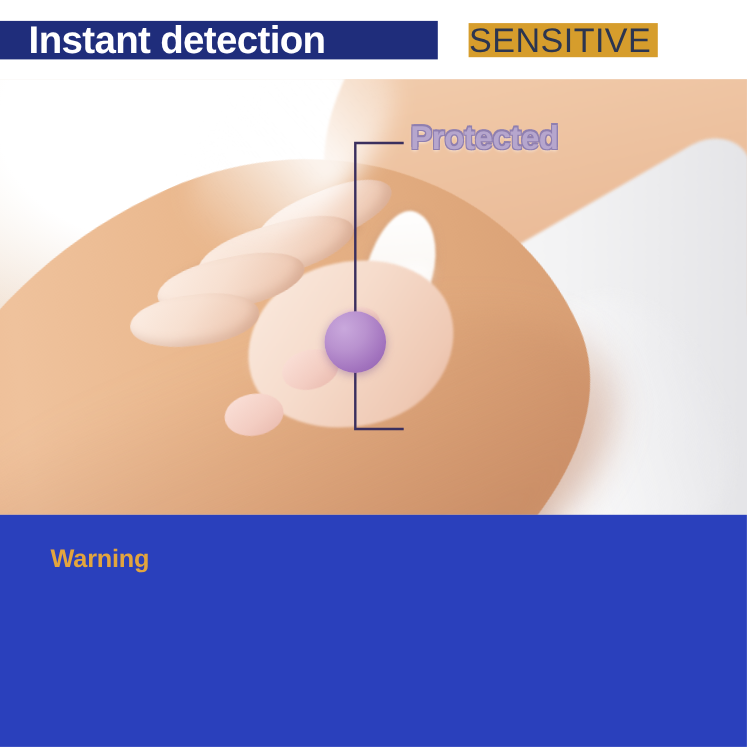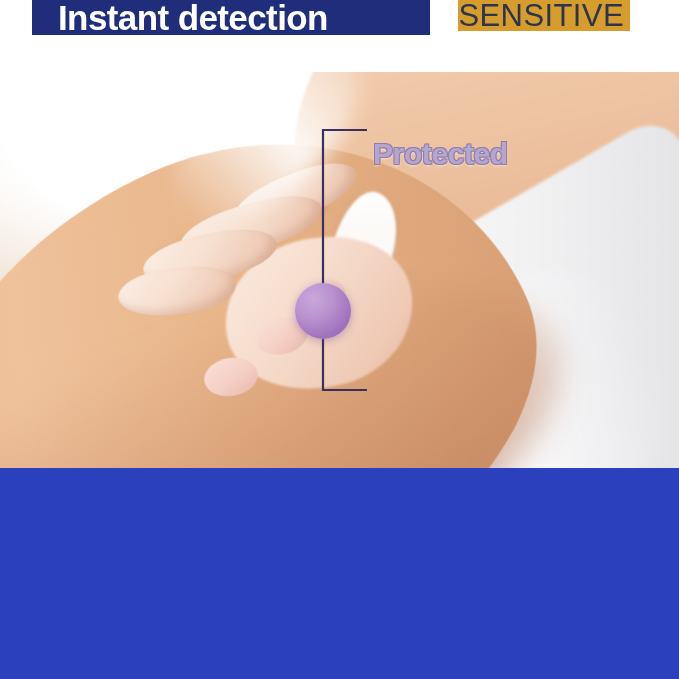--- a/index.html
+++ b/index.html
@@ -23,23 +23,22 @@
   }
 
   
   .header {
     position: absolute;
     left: 0;
     top: 0;
     width: 598px;
     height: 72px;
     display: flex;
-    align-items: flex-start;
+    align-items: center;
     z-index: 6;
-    padding-left: 32px;
   }
   .header-left {
     width: 432px;
     background: #1F2D7B;
     display: flex;
     align-items: center;
     padding-left: 26px;
     box-sizing: border-box;
   }
   .header-title {
@@ -274,21 +273,20 @@
     top: 111px;
     font-size: 30px;
     letter-spacing: -0.4px;
     color: #B6A6CD;
     text-shadow:
       -1px -1px 0 #8F7FB0,
        1px -1px 0 #8F7FB0,
       -1px  1px 0 #8F7FB0,
        1px  1px 0 #8F7FB0,
        0    2px 3px rgba(255,255,255,0.55);
-    margin-top: 28px;
   }
   .label-exposed {
     left: 373px;
     top: 374px;
     font-size: 31px;
     letter-spacing: -0.5px;
     color: #6B3E93;
     text-shadow: 0 1px 2px rgba(255,255,255,0.45);
   }
 
@@ -368,15 +366,16 @@
     <circle cx="323" cy="305" r="4.6" fill="#2E2550"></circle>
 
     <path d="M323,333 L323,390 L367,390" fill="none" stroke="#3A2F5E" stroke-width="2.2"></path>
     <circle cx="323" cy="333" r="4.6" fill="#2E2550"></circle>
   </svg>
 
   <div class="label label-protected">Protected</div>
 
 
   <div class="warning-panel">
+    <div class="warning-title">Warning</div>
   </div>
 
 </div>
 
 </body></html>

